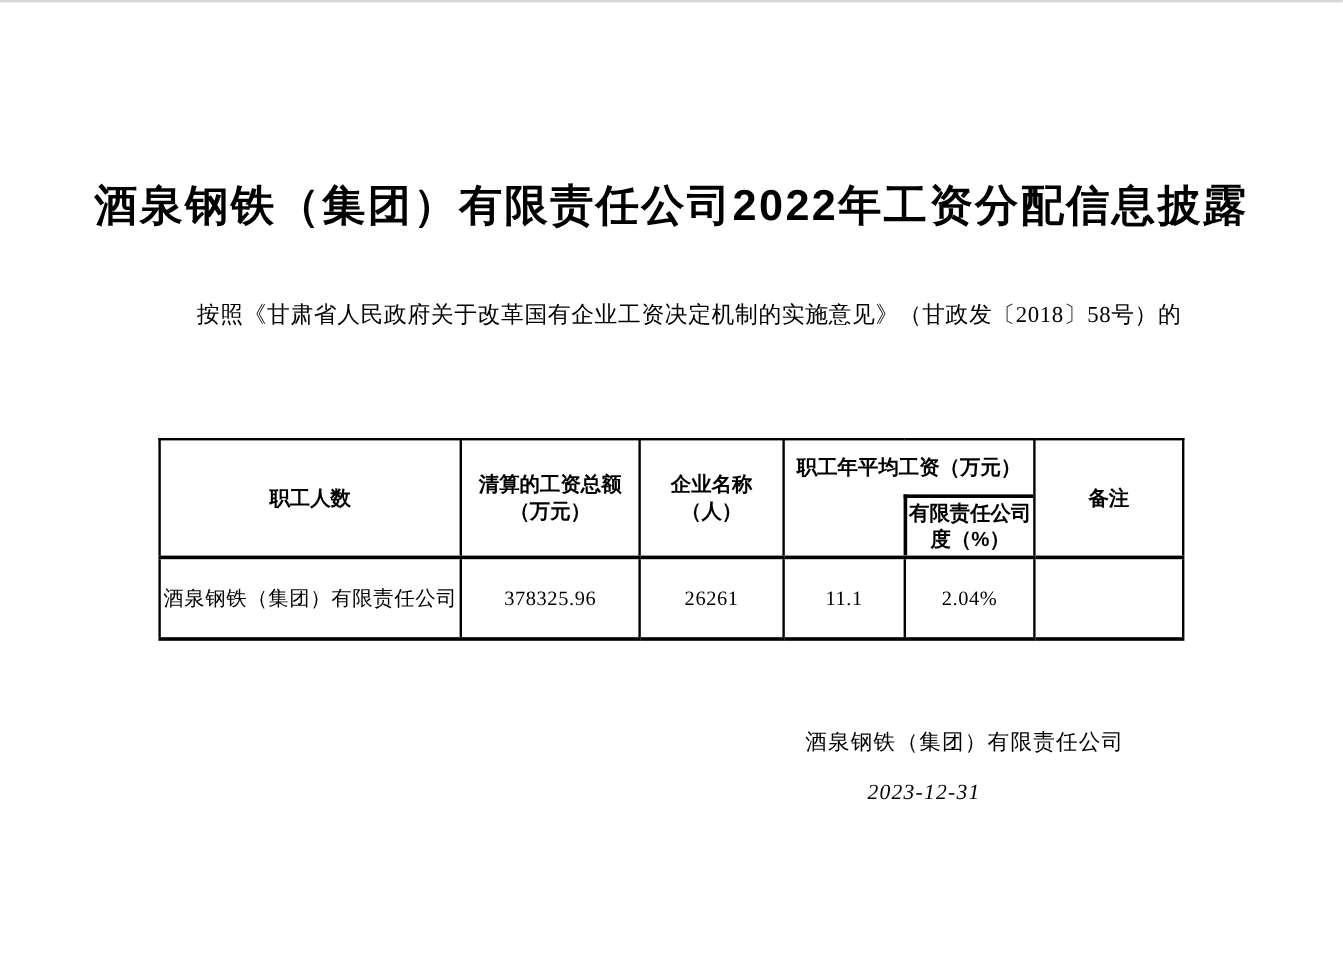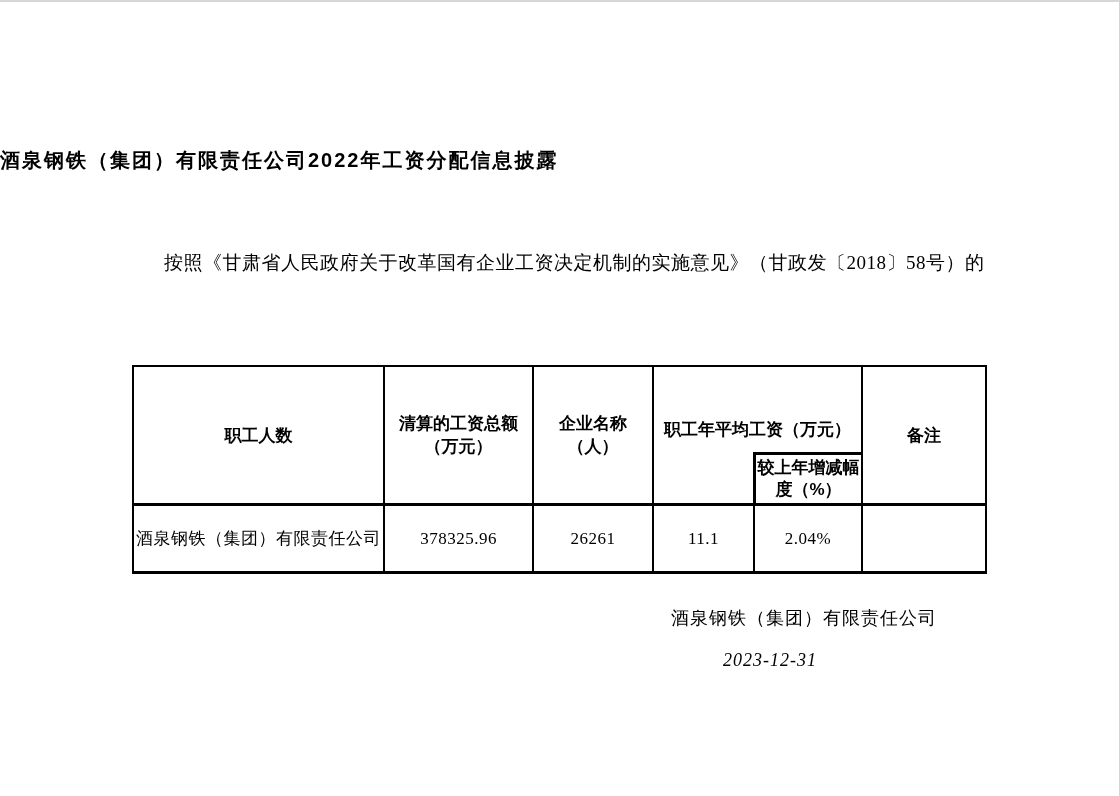--- a/index.html
+++ b/index.html
@@ -15,24 +15,24 @@
   .top-edge {
     position: absolute;
     top: 0; left: 0;
     width: 100%; height: 2px;
     background: #d7d7d7;
   }
   .doc-title {
     position: absolute;
     top: 147px; left: 0;
     width: 100%;
-    text-align: left;
+    text-align: center;
     font-family: "Liberation Sans", sans-serif;
     font-weight: bold;
-    font-size: 20px;
+    font-size: 36px;
     letter-spacing: 2px;
     white-space: nowrap;
   }
   .intro {
     position: absolute;
     left: 120px; top: 250px;
     font-size: 19px;
     line-height: 25px;
     letter-spacing: 0.5px;
   }
@@ -53,21 +53,21 @@
     padding: 0;
     overflow: hidden;
   }
   .head-row { height: 96px; }
   .head-row td.hd {
     font-family: "Liberation Sans", sans-serif;
     font-weight: bold;
     line-height: 23px;
   }
   .avg-cell { height: 96px; }
-  .avg-wrap { display: flex; flex-direction: column; height: 96px; width: 100%; margin-top: 40px; }
+  .avg-wrap { display: flex; flex-direction: column; height: 96px; width: 100%; }
   .avg-title-area {
     height: 45px; flex: 0 0 45px;
     display: flex; align-items: center; justify-content: center;
     white-space: nowrap;
   }
   .avg-bottom { flex: 1; display: flex; }
   .avg-spacer { width: 99px; flex: 0 0 99px; }
   .avg-sub {
     flex: 1;
     border-top: 3px solid #000;
@@ -129,21 +129,21 @@
         <div>企业名称</div>
         <div>（人）</div>
       </td>
       <td class="hd avg-cell" colspan="2">
         <div class="avg-wrap">
           <div class="avg-title-area">职工年平均工资（万元）</div>
           <div class="avg-bottom">
             <div class="avg-spacer"></div>
             <div class="avg-sub">
               <div>
-                <div>较上年增减幅</div>
+                <div>有限责任公司</div>
                 <div>度（%）</div>
               </div>
             </div>
           </div>
         </div>
       </td>
       <td class="hd">备注</td>
     </tr>
     <tr class="data-row">
       <td>酒泉钢铁（集团）有限责任公司</td>

